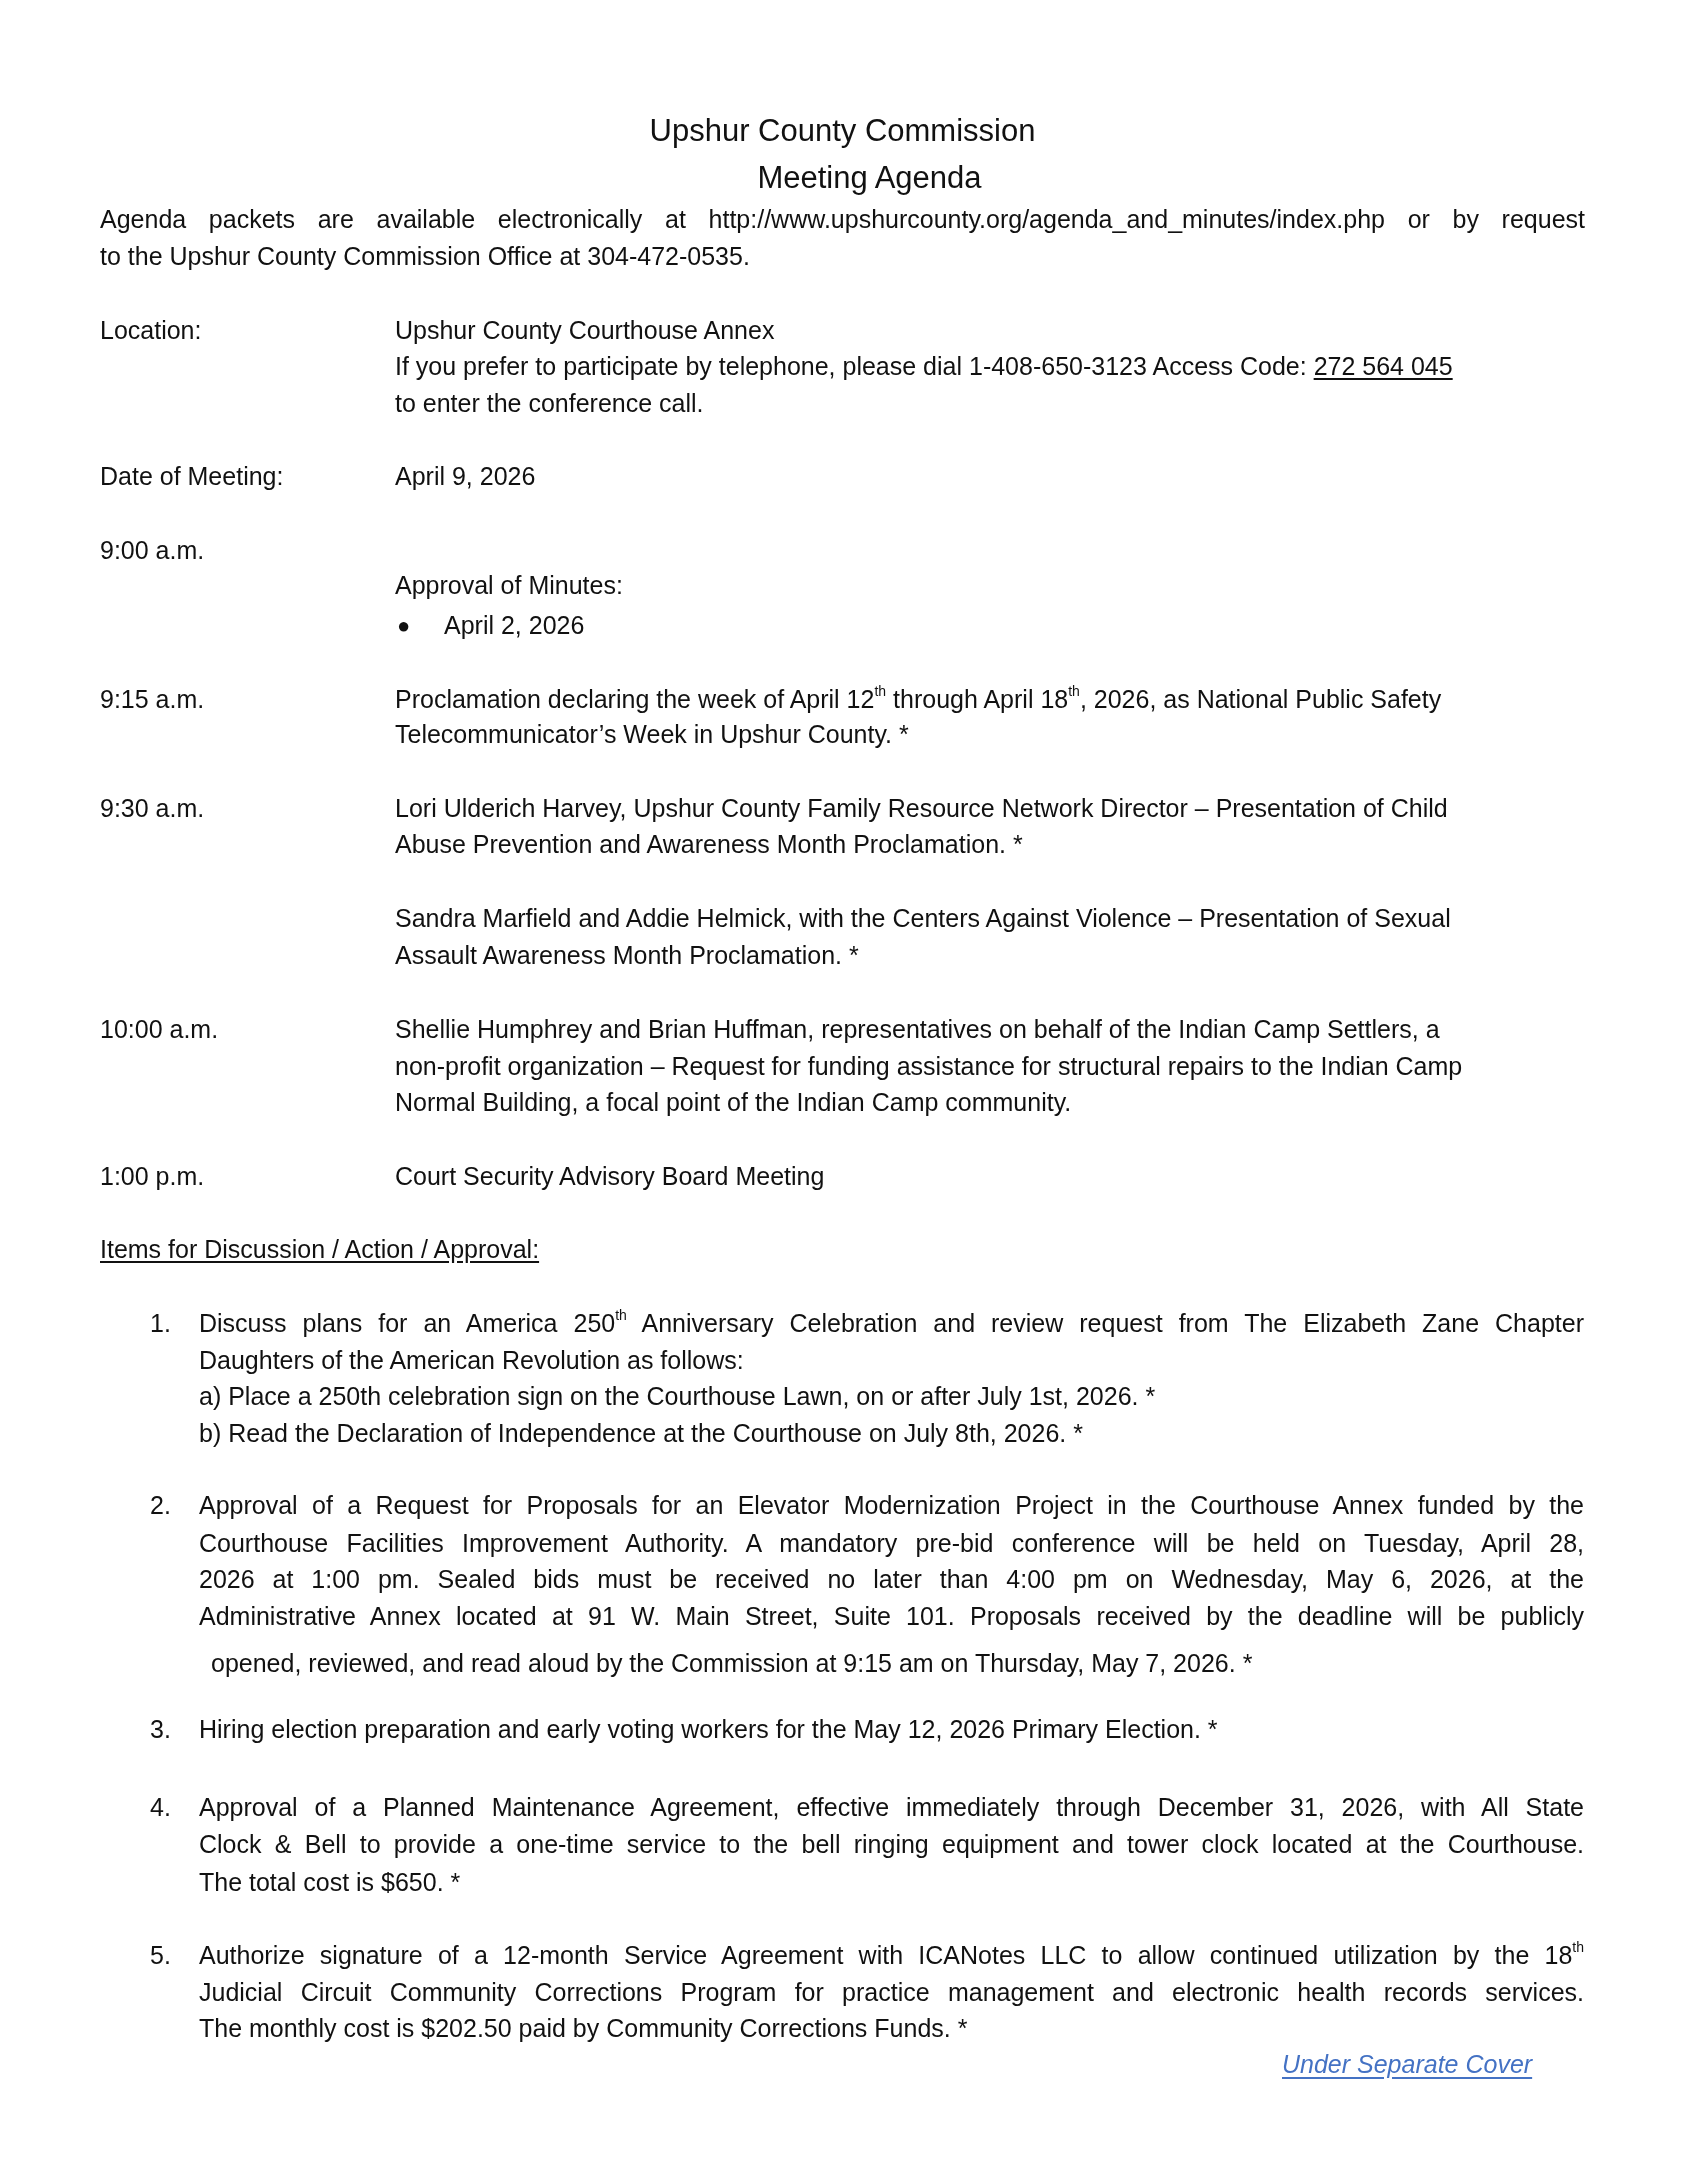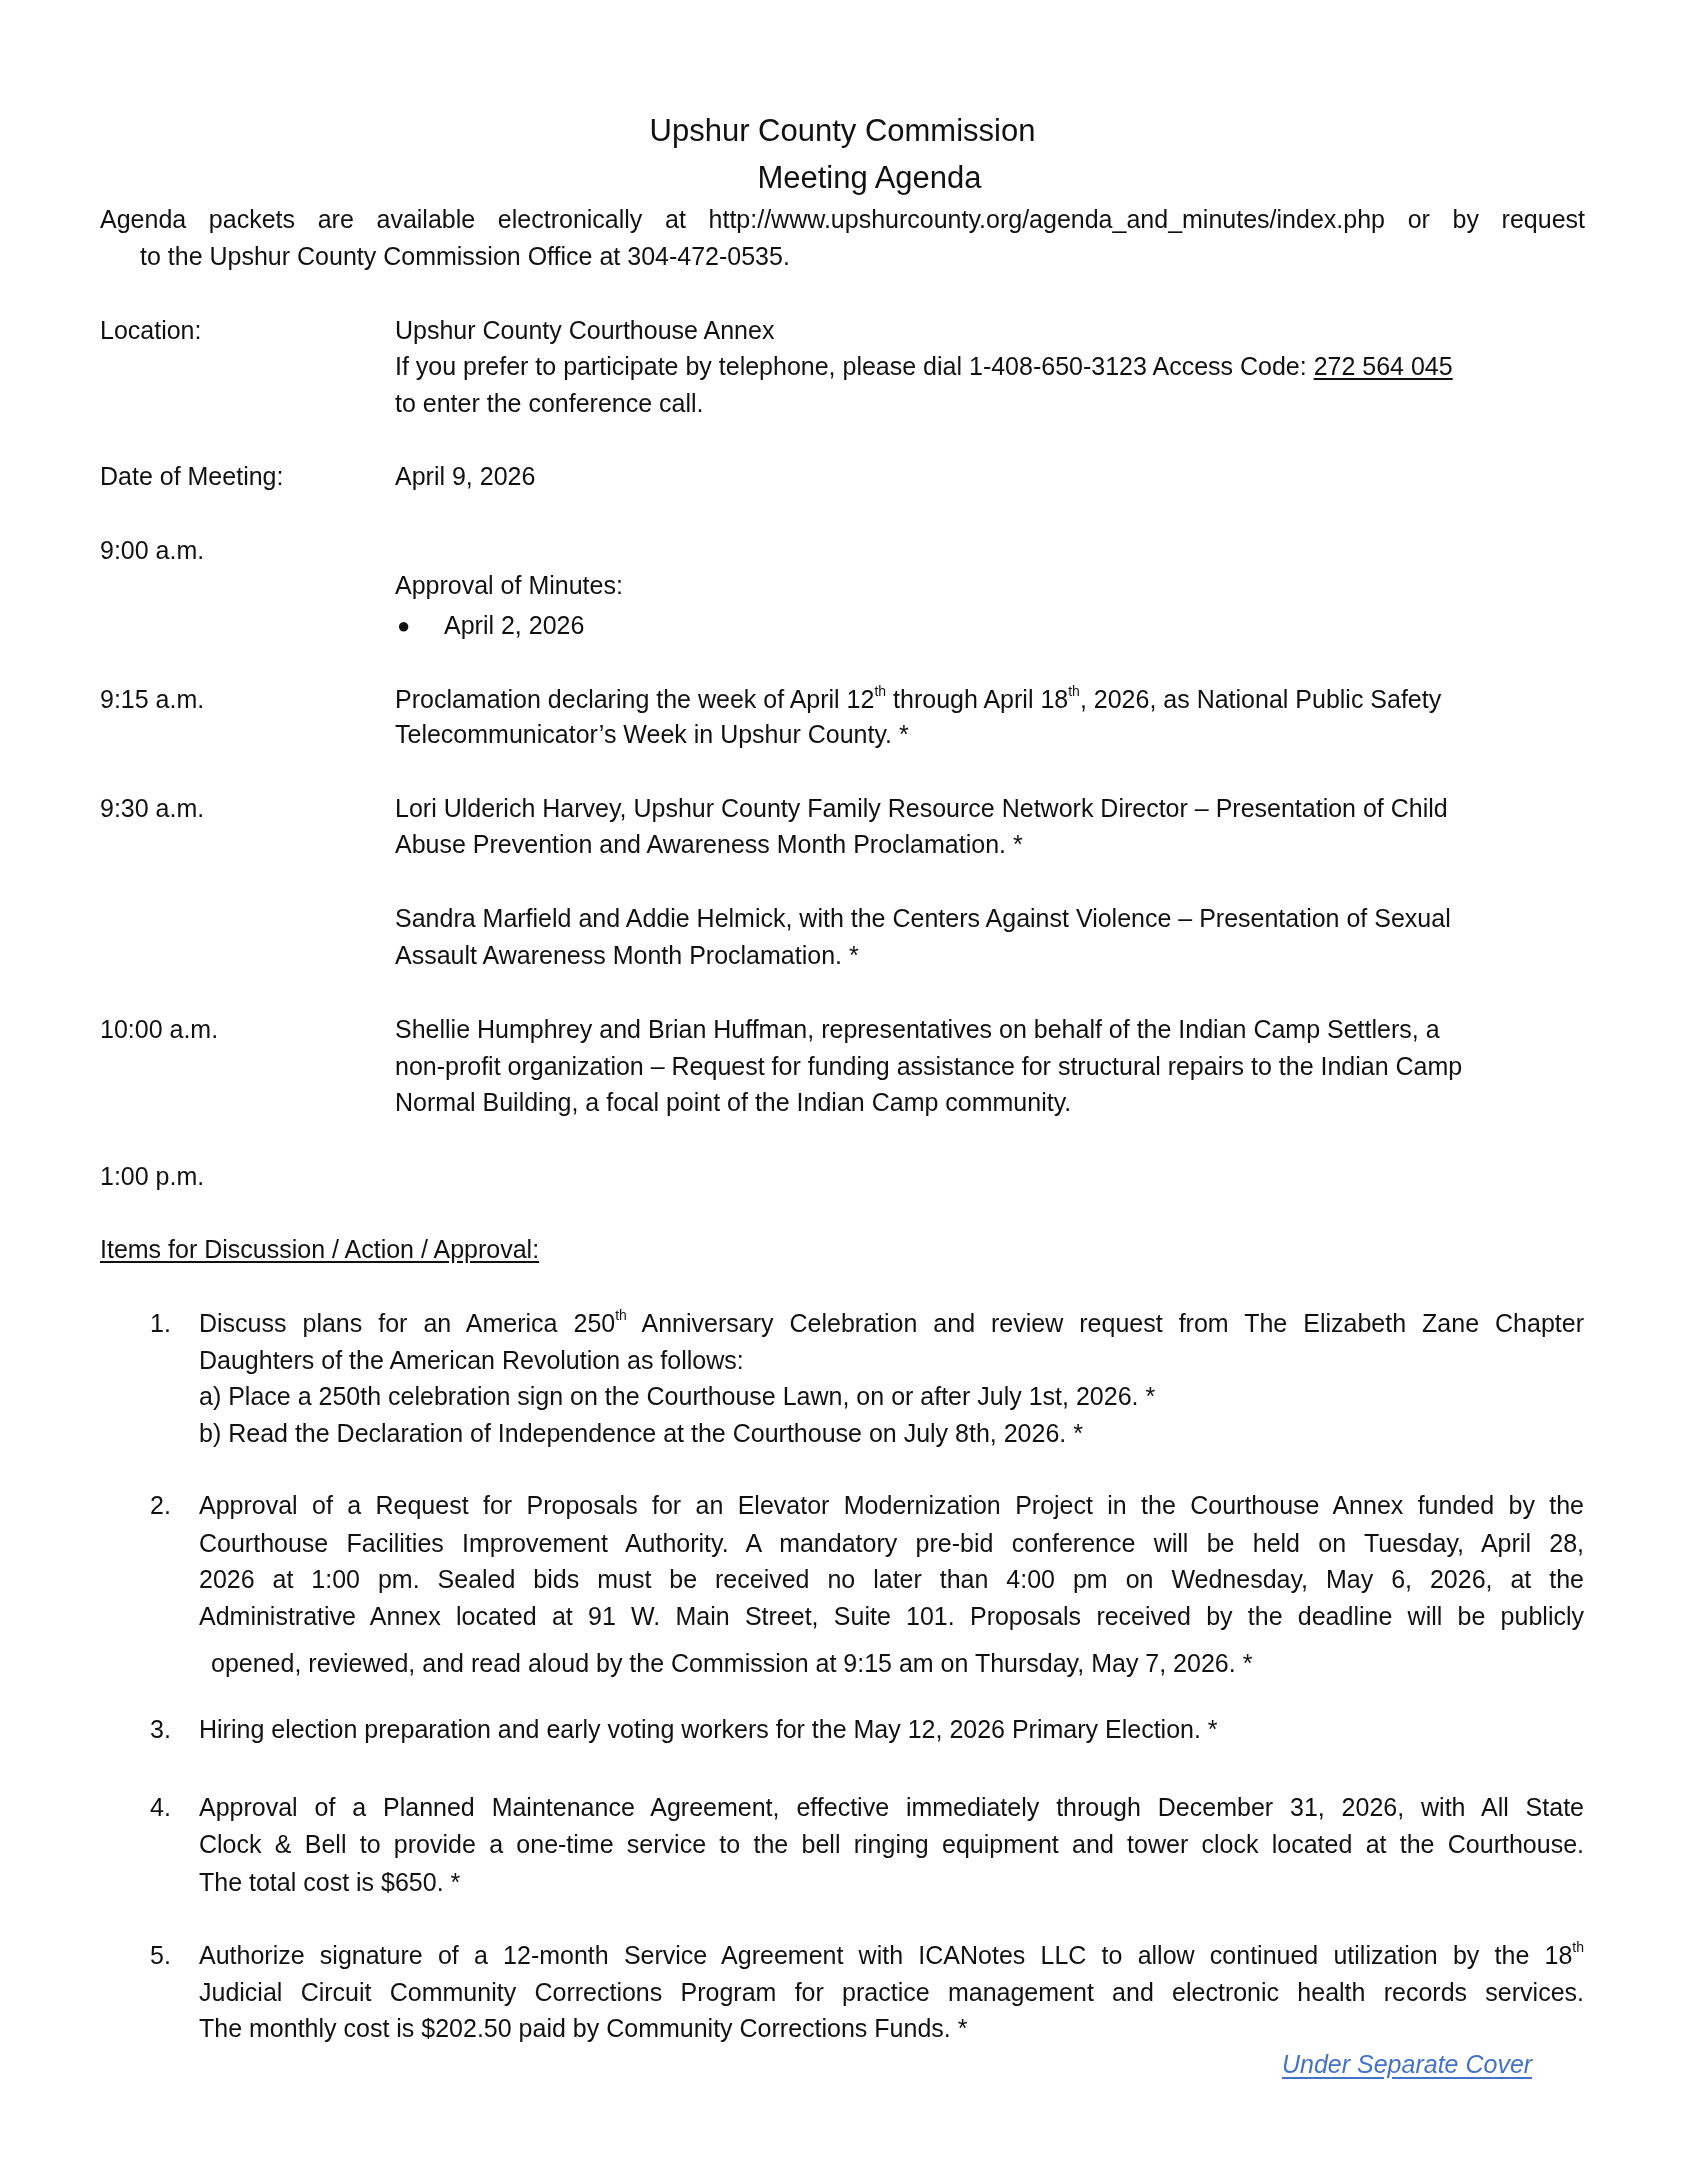--- a/index.html
+++ b/index.html
@@ -19,21 +19,21 @@
   .link { color: #4472C4; font-style: italic; text-decoration: underline; text-underline-offset: 4.3px; }
 </style>
 </head>
 <body>
 
 <div class="page">
 
   <div class="title" style="top:109px;">Upshur County Commission</div>
   <div class="title" style="top:156px;padding-left:27px;">Meeting Agenda</div>
   <div class="line label just" style="top:201px; width:1485px;">Agenda packets are available electronically at http://www.upshurcounty.org/agenda_and_minutes/index.php or by request</div>
-  <div class="line label" style="top:238px;margin-left:40px;">to the Upshur County Commission Office at 304-472-0535.</div>
+  <div class="line label" style="top:238px;">to the Upshur County Commission Office at 304-472-0535.</div>
 
   <div class="line label" style="top:312px;">Location:</div>
   <div class="line col2" style="top:312px;">Upshur County Courthouse Annex</div>
   <div class="line col2" style="top:348px;"><span>If you prefer to participate by telephone, please dial 1-408-650-3123 Access Code: </span><u>272 564 045</u></div>
   <div class="line col2" style="top:385px;">to enter the conference call.</div>
 
   <div class="line label" style="top:458px;">Date of Meeting:</div>
   <div class="line col2" style="top:458px;">April 9, 2026</div>
 
   <div class="line label" style="top:532px;">9:00 a.m.</div>
@@ -50,20 +50,21 @@
   <div class="line col2" style="top:826px;">Abuse Prevention and Awareness Month Proclamation. *</div>
   <div class="line col2" style="top:900px;">Sandra Marfield and Addie Helmick, with the Centers Against Violence – Presentation of Sexual</div>
   <div class="line col2" style="top:937px;">Assault Awareness Month Proclamation. *</div>
 
   <div class="line label" style="top:1011px;">10:00 a.m.</div>
   <div class="line col2" style="top:1011px;">Shellie Humphrey and Brian Huffman, representatives on behalf of the Indian Camp Settlers, a</div>
   <div class="line col2" style="top:1048px;">non-profit organization – Request for funding assistance for structural repairs to the Indian Camp</div>
   <div class="line col2" style="top:1084px;">Normal Building, a focal point of the Indian Camp community.</div>
 
   <div class="line label" style="top:1158px;">1:00 p.m.</div>
+  <div class="line col2" style="top:1158px;">Court Security Advisory Board Meeting</div>
 
   <div class="line label" style="top:1231px;"><u>Items for Discussion / Action / Approval:</u></div>
 
   <div class="line num" style="top:1305px;">1.</div>
   <div class="line body just" style="top:1305px; width:1385px;"><span>Discuss plans for an America 250</span><sup>th</sup><span> Anniversary Celebration and review request from The Elizabeth Zane Chapter</span></div>
   <div class="line body" style="top:1342px;">Daughters of the American Revolution as follows:</div>
   <div class="line body" style="top:1378px;">a) Place a 250th celebration sign on the Courthouse Lawn, on or after July 1st, 2026. *</div>
   <div class="line body" style="top:1415px;">b) Read the Declaration of Independence at the Courthouse on July 8th, 2026. *</div>
 
   <div class="line num" style="top:1487px;">2.</div>

